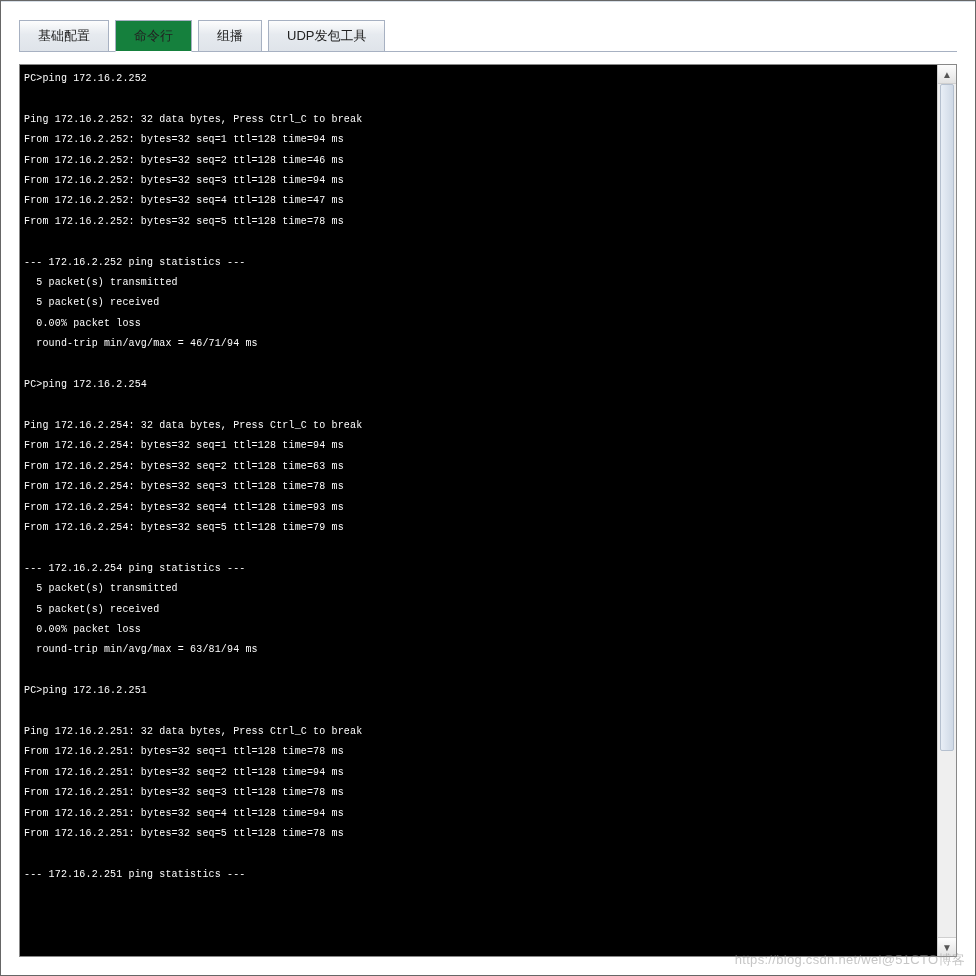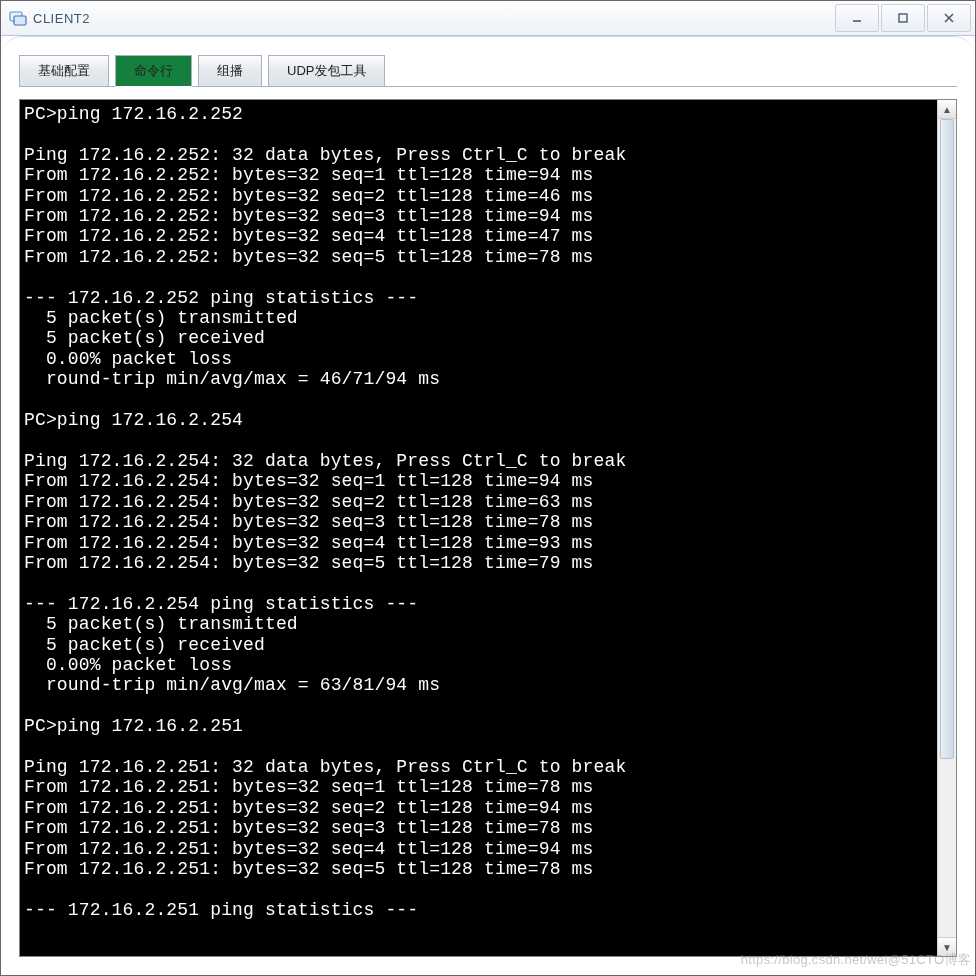--- a/index.html
+++ b/index.html
@@ -66,21 +66,20 @@
     font-size: 13px;
   }
   .client-area {
     flex: 1;
     background: #fff;
     border-top: 1px solid #d6dee7;
     padding: 18px 0 10px 18px;
     box-sizing: border-box;
     position: relative;
     overflow: hidden;
-    border-radius: 21px;
   }
   .tabs-row {
     display: flex;
     gap: 6px;
   }
   .tab {
     border: 1px solid #a7b1c2;
     background: linear-gradient(to bottom,#fdfdfd,#e6eaef 45%,#dfe4ea);
     height: 30px;
     padding: 0 18px;
@@ -111,21 +110,21 @@
     left: 18px;
     right: 18px;
     bottom: 18px;
     border: 1px solid #888;
     display: flex;
   }
   .terminal {
     background: #000;
     color: #fefefe;
     font-family: "Consolas","SimSun","Courier New",monospace;
-    font-size: 18px;
+    font-size: 10px;
     line-height: 20.4px;
     white-space: pre;
     padding: 4px 0 4px 4px;
     flex: 1;
     overflow: hidden;
     letter-spacing: 0.15px;
   }
   .vscroll {
     width: 18px;
     background: #efefef;
@@ -142,62 +141,35 @@
   }
   .vscroll .arrow.down{border-top:1px solid #cfcfcf;border-bottom:none;}
   .vscroll .track{flex:1;position:relative;background:#efefef;}
   .vscroll .thumb{
     position:absolute;left:2px;right:2px;top:0;height:78%;
     background:linear-gradient(to right,#e8eef6,#cfd9e6);
     border:1px solid #b5c0cf;border-radius:2px;
   }
   .watermark{
     position:absolute;
-    right:4px;bottom:6px;
+    right:10px;bottom:6px;
     font-size:13px;
     color:rgba(150,150,150,0.55);
     font-family:"Microsoft YaHei",sans-serif;
     letter-spacing:0.3px;
     pointer-events:none;
     text-align:center;
   }
 </style>
 </head>
 <body>
 
 <div class="outer-border">
 <div class="window">
 
-  <div class="titlebar">
-    <span class="app-icon">
-      <svg viewBox="0 0 18 18" width="18" height="18">
-        <rect x="1" y="3" width="12" height="9" rx="1.5" fill="#e8f1fb" stroke="#5a90c8" stroke-width="1.2"></rect>
-        <rect x="5" y="7" width="12" height="9" rx="1.5" fill="#d7e8fb" stroke="#3f77b7" stroke-width="1.2"></rect>
-      </svg>
-    </span>
-    <span class="title-text">CLIENT2</span>
-    <div class="controls">
-      <div class="ctl">
-        <svg width="12" height="12" viewBox="0 0 12 12">
-              <line x1="2" y1="9" x2="10" y2="9" stroke="#4a5b6d" stroke-width="1.6"></line>
-            </svg>
-      </div>
-      <div class="ctl">
-        <svg width="12" height="12" viewBox="0 0 12 12">
-              <rect x="2" y="2" width="8" height="8" fill="none" stroke="#4a5b6d" stroke-width="1.4"></rect>
-            </svg>
-      </div>
-      <div class="ctl">
-        <svg width="12" height="12" viewBox="0 0 12 12">
-              <line x1="2" y1="2" x2="10" y2="10" stroke="#4a5b6d" stroke-width="1.6"></line>
-              <line x1="10" y1="2" x2="2" y2="10" stroke="#4a5b6d" stroke-width="1.6"></line>
-            </svg>
-      </div>
-    </div>
-  </div>
 
   <div class="client-area">
 
     <div class="tabs-row">
       <div class="tab">
         <span>基础配置</span>
       </div>
       <div class="tab active">
         <span>命令行</span>
       </div>

